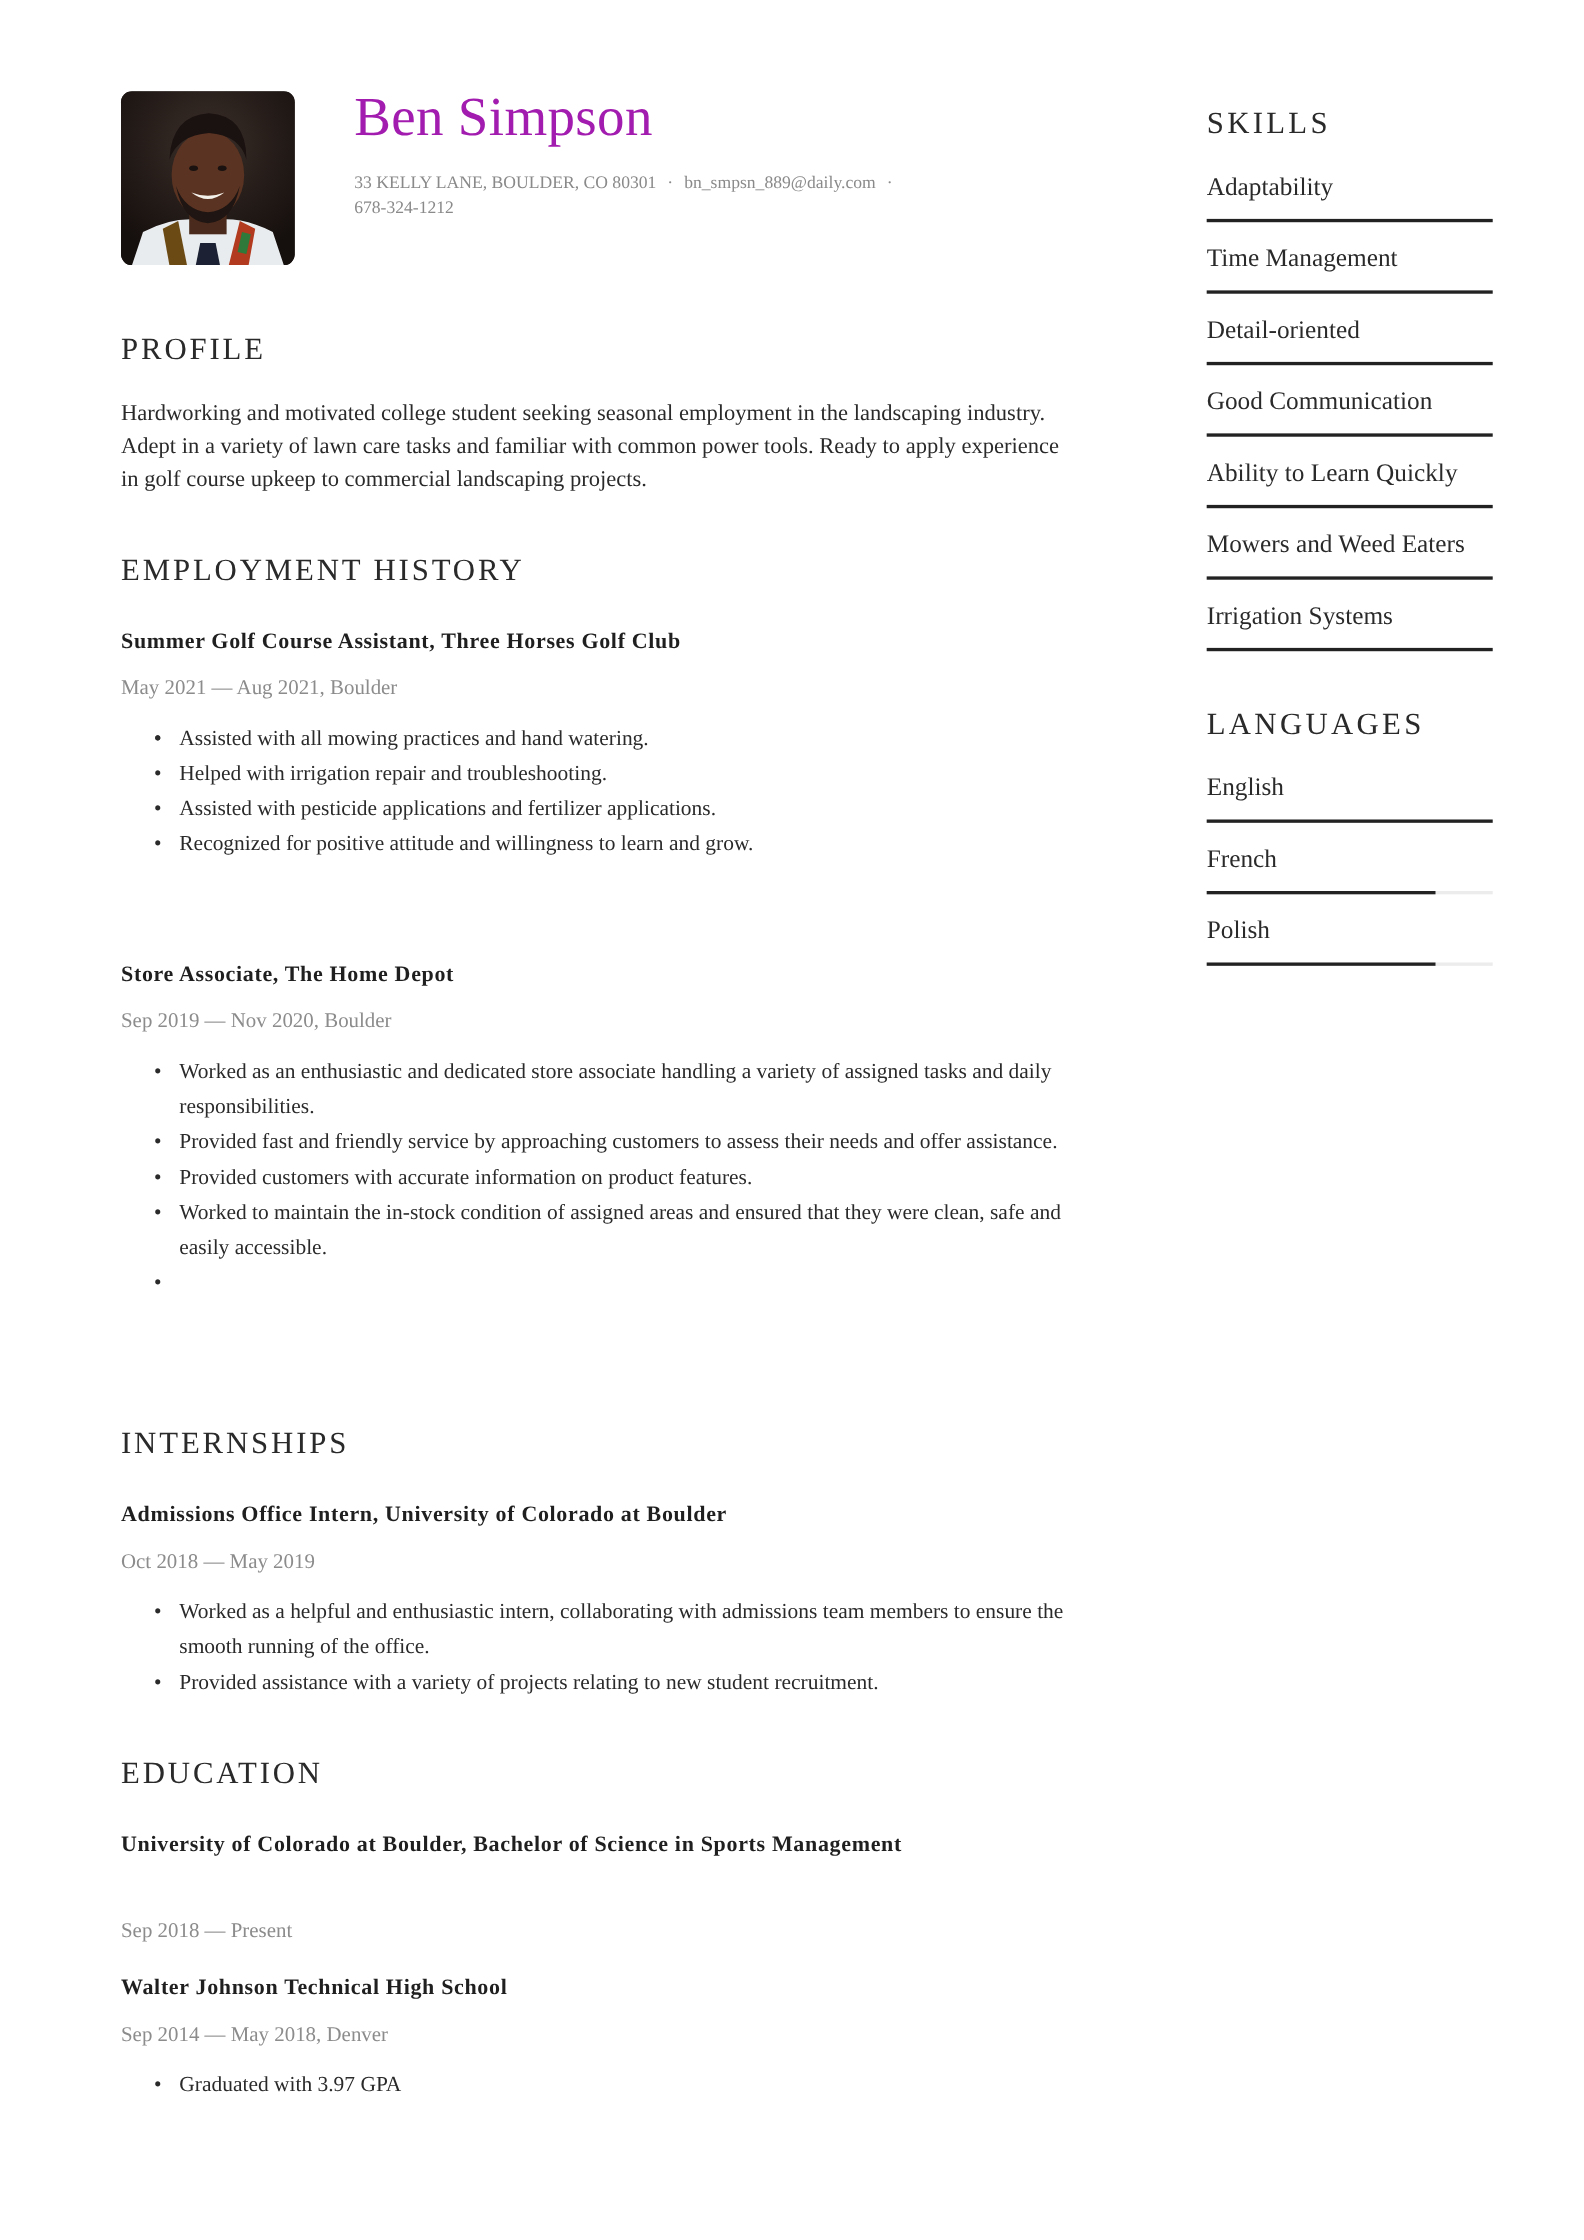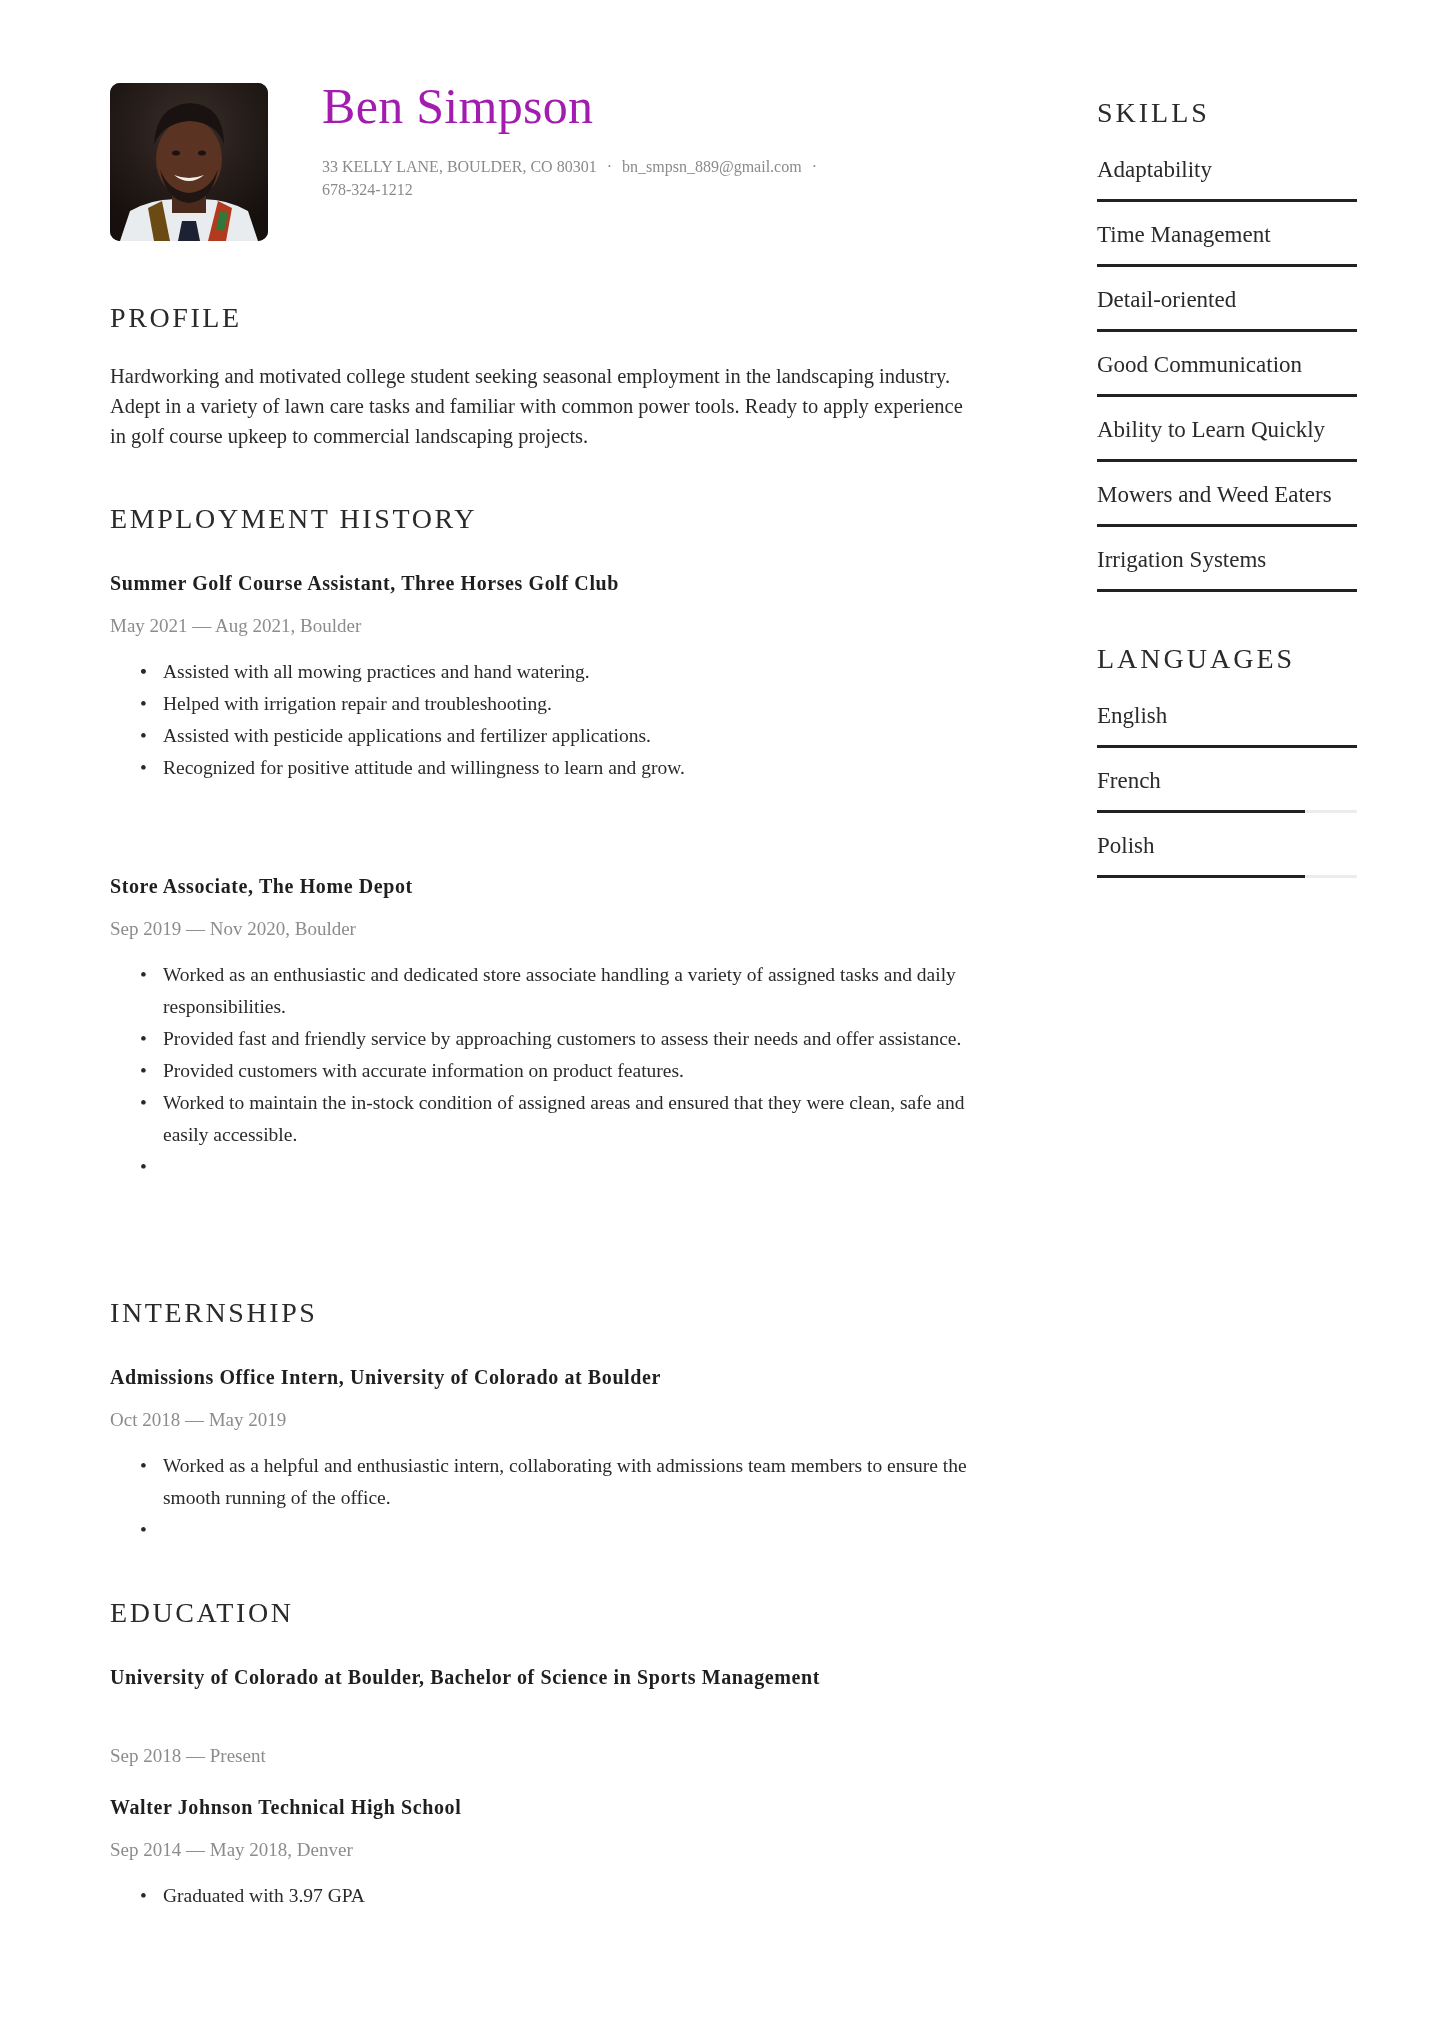--- a/index.html
+++ b/index.html
@@ -172,21 +172,21 @@
       <path d="M50 86 Q56 118 79 120 Q102 118 108 86 Q100 108 79 110 Q58 108 50 86 Z" fill="#1f1512"></path>
 
       <path d="M64 92 Q79 104 94 92 Q79 98 64 92 Z" fill="#f4f1ea"></path>
 
       <ellipse cx="66" cy="70" rx="4" ry="2.5" fill="#1a1210"></ellipse>
       <ellipse cx="92" cy="70" rx="4" ry="2.5" fill="#1a1210"></ellipse>
     </svg>
   </div>
   <h1 class="name" style="color: #a21caf;">Ben Simpson</h1>
   <div class="contact">
-    <span>33 KELLY LANE, BOULDER, CO 80301</span><span class="sep">·</span><span>bn_smpsn_889@gmail.com</span><span class="sep">·</span><br>
+    <span>33 KELLY LANE, BOULDER, CO 80301</span><span class="sep">·</span><span>bn_smpsn_889@daily.com</span><span class="sep">·</span><br>
     <span>678-324-1212</span>
   </div>
 </div>
 
 <h2 class="section-title" style="top:302px;">PROFILE</h2>
 <p class="para" style="top:361px;">Hardworking and motivated college student seeking seasonal employment in the landscaping industry. Adept in a variety of lawn care tasks and familiar with common power tools. Ready to apply experience in golf course upkeep to commercial landscaping projects.</p>
 
 <h2 class="section-title" style="top:503px;">EMPLOYMENT HISTORY</h2>
 
 <div>
@@ -212,21 +212,21 @@
     <li><span class="dot">•</span></li>
   </ul>
 </div>
 
 <h2 class="section-title" style="top:1297px;">INTERNSHIPS</h2>
 <div>
   <h3 class="job-title" style="top:1359px;">Admissions Office Intern, University of Colorado at Boulder</h3>
   <div class="job-date" style="top:1409px;">Oct 2018 — May 2019</div>
   <ul class="bullets" style="top:1450px;">
     <li><span class="dot">•</span><span>Worked as a helpful and enthusiastic intern, collaborating with admissions team members to ensure the smooth running of the office.</span></li>
-    <li><span class="dot">•</span></li>
+    <li><span class="dot">•</span><span>Provided assistance with a variety of projects relating to new student recruitment.</span></li>
   </ul>
 </div>
 
 <h2 class="section-title" style="top:1597px;">EDUCATION</h2>
 <div>
   <h3 class="job-title" style="top:1659px;">University of Colorado at Boulder, Bachelor of Science in Sports Management</h3>
   <div class="job-date" style="top:1745px;text-align:center;">Sep 2018 — Present</div>
 </div>
 <div>
   <h3 class="job-title" style="top:1789px;">Walter Johnson Technical High School</h3>

